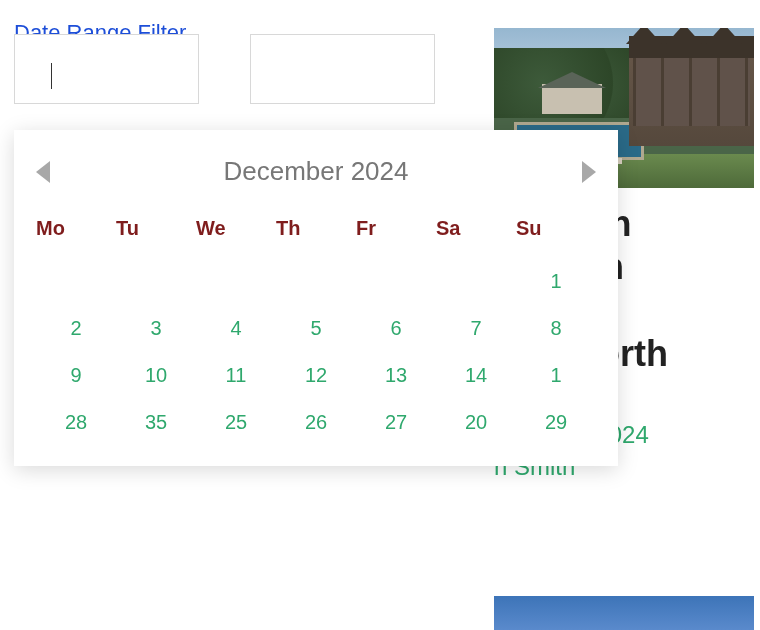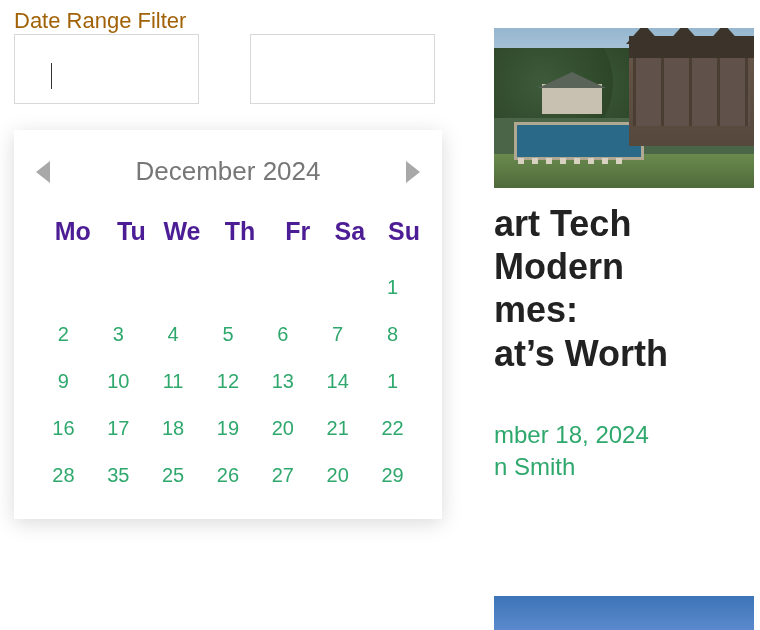--- a/index.html
+++ b/index.html
@@ -9,24 +9,24 @@
     font-family: "Segoe UI", Arial, sans-serif;
     background: #fff;
     width: 760px;
     height: 630px;
     overflow: hidden;
     position: relative;
     color: #333;
   }
   .filter-label {
     position: absolute;
-    top: 8px;
+    top: 20px;
     left: 14px;
     font-size: 22px;
-    color: #a16207;
+    color: #1d4ed8;
     font-weight: 400;
   }
   .input-box {
     position: absolute;
     top: 34px;
     width: 185px;
     height: 70px;
     border: 1px solid #d8d8d8;
     background: #fff;
     padding: 8px 12px;
@@ -39,21 +39,21 @@
     height: 26px;
     background: #333;
     margin-top: 20px;
     margin-left: 24px;
   }
 
   .calendar {
     position: absolute;
     top: 130px;
     left: 14px;
-    width: 428px;
+    width: 604px;
     background: #fff;
     box-shadow: 0 4px 20px rgba(0,0,0,0.15);
     padding: 26px 22px 20px 22px;
     z-index: 10;
   }
   .cal-header {
     display: flex;
     align-items: center;
     justify-content: space-between;
     margin-bottom: 22px;
@@ -69,23 +69,23 @@
   .cal-title {
     font-size: 26px;
     color: #777;
     font-weight: 400;
   }
   .cal-grid {
     width: 100%;
     border-collapse: collapse;
   }
   .cal-grid th {
-    text-align: right;
-    font-size: 25px;
-    color: #4c1d95;
+    text-align: left;
+    font-size: 20px;
+    color: #7f1d1d;
     font-weight: 600;
     padding: 8px 0 18px 0;
     width: 14.28%;
   }
   .cal-grid td {
     text-align: center;
     font-size: 20px;
     color: #2fa86d;
     padding: 12px 0;
     cursor: pointer;
@@ -209,29 +209,20 @@
           <td>8</td>
         </tr>
         <tr>
           <td>9</td>
           <td>10</td>
           <td>11</td>
           <td>12</td>
           <td>13</td>
           <td>14</td>
           <td>1</td>
-        </tr>
-        <tr>
-          <td>16</td>
-          <td>17</td>
-          <td>18</td>
-          <td>19</td>
-          <td>20</td>
-          <td>21</td>
-          <td>22</td>
         </tr>
         <tr>
           <td>28</td>
           <td>35</td>
           <td>25</td>
           <td>26</td>
           <td>27</td>
           <td>20</td>
           <td>29</td>
         </tr>

